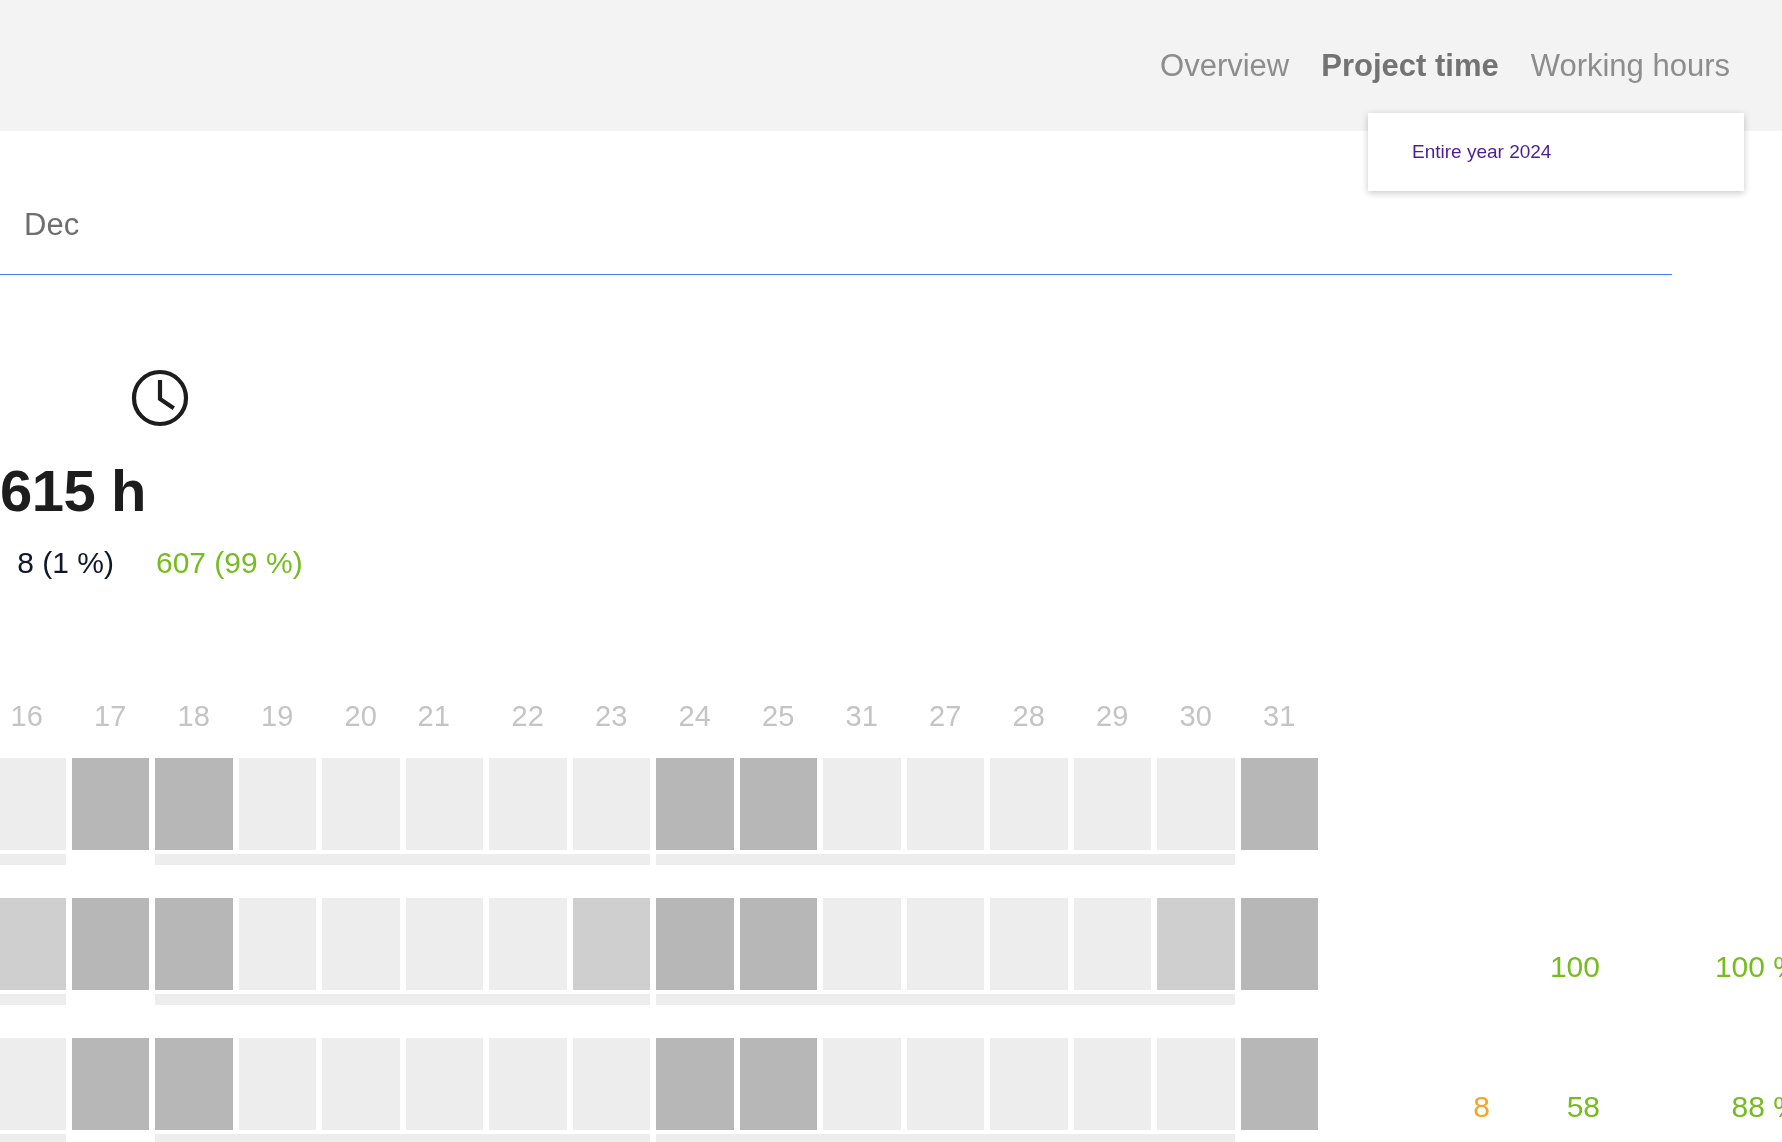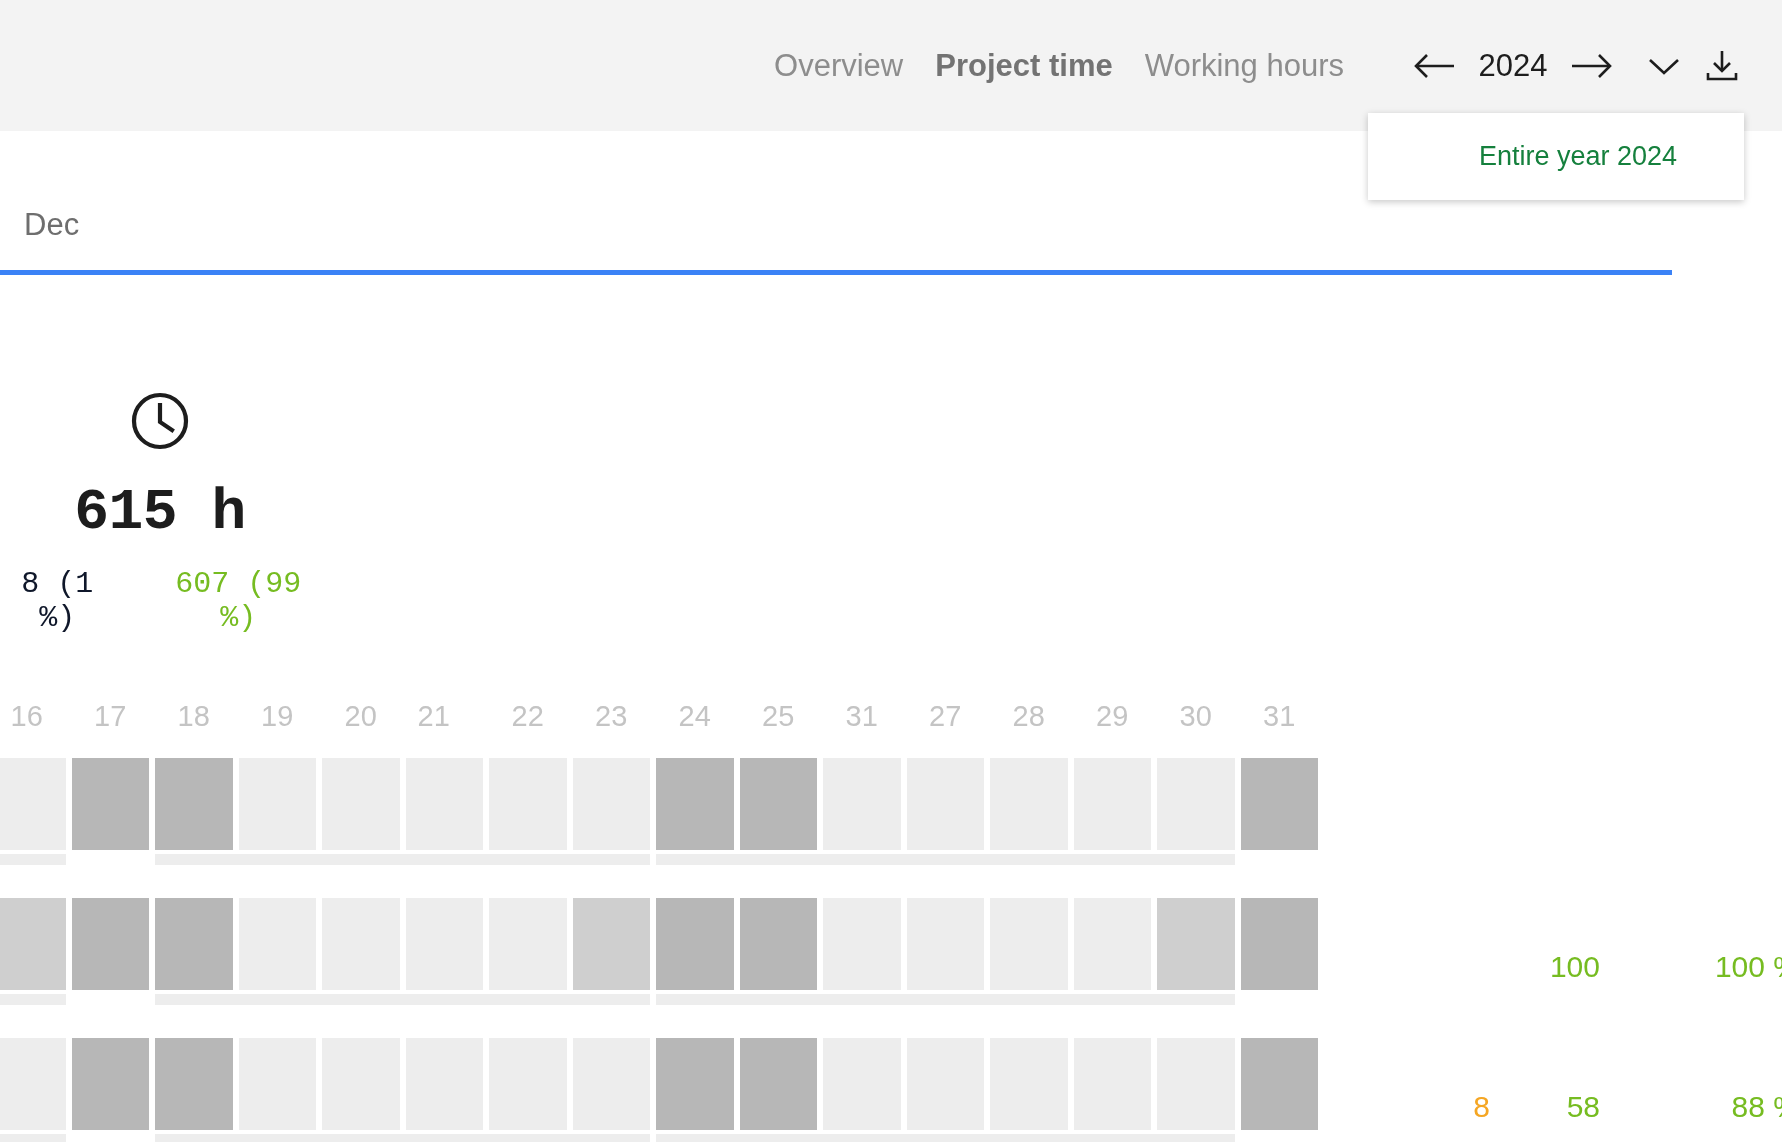--- a/index.html
+++ b/index.html
@@ -53,41 +53,39 @@
 
   
   .dropdown{
     position:absolute;left:1368px;top:113px;width:376px;
     background:#ffffff;
     box-shadow:0 2px 7px rgba(0,0,0,0.22);
     padding:14px 0 14px 0;
     z-index:40;
   }
   .dd-item{
-    font-size:27px;color:#15803d;
+    font-size:19px;color:#4c1d95;
     padding:14px 0 14px 44px;
-    white-space:nowrap;cursor:pointer;text-align:center;
+    white-space:nowrap;cursor:pointer;
   }
 
   
   .month-row{
     position:absolute;left:0;top:131px;width:1672px;height:144px;
-    border-bottom:5px solid #3b82f6;
+    border-bottom:1px solid #3b82f6;
     box-sizing:border-box;
   }
   .month-label{
     position:absolute;left:24px;top:76px;
     font-size:31px;color:#6e6e6e;
   }
 
   
   .summary{
-    position:absolute;left:0;top:390px;width:320px;
-    text-align:center;
-    font-family:Liberation Mono, monospace;
+    position:absolute;left:0;top:367px;width:320px;
   }
   .clock-icon{display:flex;justify-content:center;align-items:center;height:62px;}
   .big-hours{
     font-size:58px;font-weight:700;color:#1d1d1d;
     margin-top:28px;letter-spacing:-0.5px;
   }
   .sum-line{
     margin-top:22px;
     display:flex;justify-content:center;align-items:baseline;gap:42px;
     font-size:30px;
@@ -136,47 +134,20 @@
 
 <div class="topbar">
   <div class="topbar-inner">
 
     <div class="nav-tabs">
       <div class="nav-tab">Overview</div>
       <div class="nav-tab active">Project time</div>
       <div class="nav-tab">Working hours</div>
     </div>
 
-    <div class="year-nav">
-      <div class="arrow-btn">
-        <svg width="44" height="30" viewBox="0 0 44 30" fill="none">
-          <path d="M3 15 H41" stroke="#1d1d1d" stroke-width="2.6"></path>
-          <path d="M14 4 L3 15 L14 26" stroke="#1d1d1d" stroke-width="2.6" fill="none"></path>
-        </svg>
-      </div>
-      <div class="year-label">2024</div>
-      <div class="arrow-btn">
-        <svg width="44" height="30" viewBox="0 0 44 30" fill="none">
-          <path d="M3 15 H41" stroke="#1d1d1d" stroke-width="2.6"></path>
-          <path d="M30 4 L41 15 L30 26" stroke="#1d1d1d" stroke-width="2.6" fill="none"></path>
-        </svg>
-      </div>
-      <div class="chev-btn">
-        <svg width="36" height="24" viewBox="0 0 36 24" fill="none">
-          <path d="M4 6 L18 19 L32 6" stroke="#1d1d1d" stroke-width="2.6" fill="none"></path>
-        </svg>
-      </div>
-      <div class="dl-btn">
-        <svg width="38" height="38" viewBox="0 0 38 38" fill="none">
-          <path d="M19 4 V23" stroke="#1d1d1d" stroke-width="2.6"></path>
-          <path d="M11 16 L19 24 L27 16" stroke="#1d1d1d" stroke-width="2.6" fill="none"></path>
-          <path d="M5 26 V32 H33 V26" stroke="#1d1d1d" stroke-width="2.6" fill="none"></path>
-        </svg>
-      </div>
-    </div>
 
   </div>
 </div>
 
 <div class="dropdown">
   <div class="dd-item">Entire year 2024</div>
 </div>
 
 <div class="month-row">
   <div class="month-label">Dec</div>

